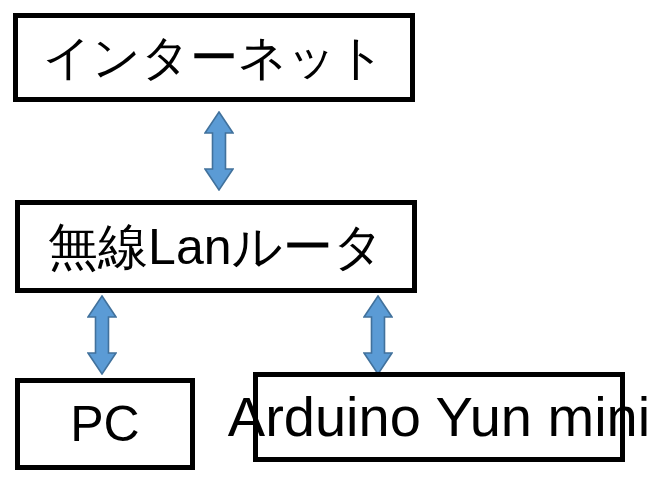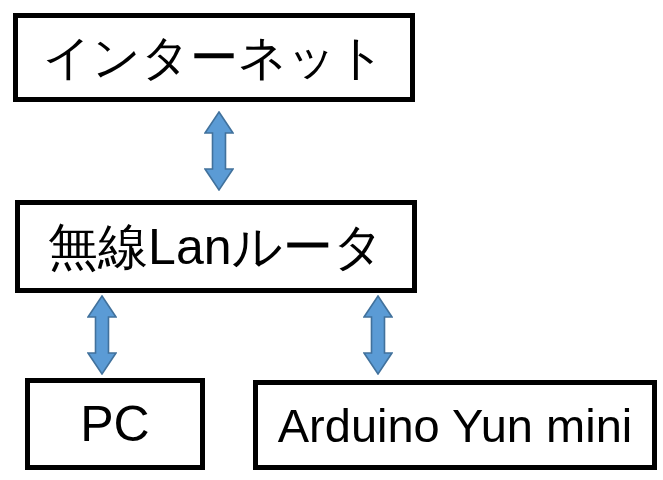--- a/index.html
+++ b/index.html
@@ -35,26 +35,25 @@
   }
   .box-router {
     left: 15px; top: 200px;
     width: 402px; height: 93px;
     font-size: 50px;
   }
   .box-pc {
     left: 15px; top: 378px;
     width: 180px; height: 92px;
     font-size: 50px;
-    margin-left: 10px;
   }
   .box-arduino {
-    left: 253px; top: 380px;
-    width: 404px; height: 90px;
-    font-size: 47px;
+    left: 253px; top: 372px;
+    width: 372px; height: 90px;
+    font-size: 56px;
   }
   .arrow {
     position: absolute;
     width: 30px;
     height: 80px;
   }
   .arrow-internet-router { left: 204px; top: 111px; }
   .arrow-router-pc       { left: 87px;  top: 295px; }
   .arrow-router-arduino  { left: 363px; top: 295px; }
   .arrow-shape {

